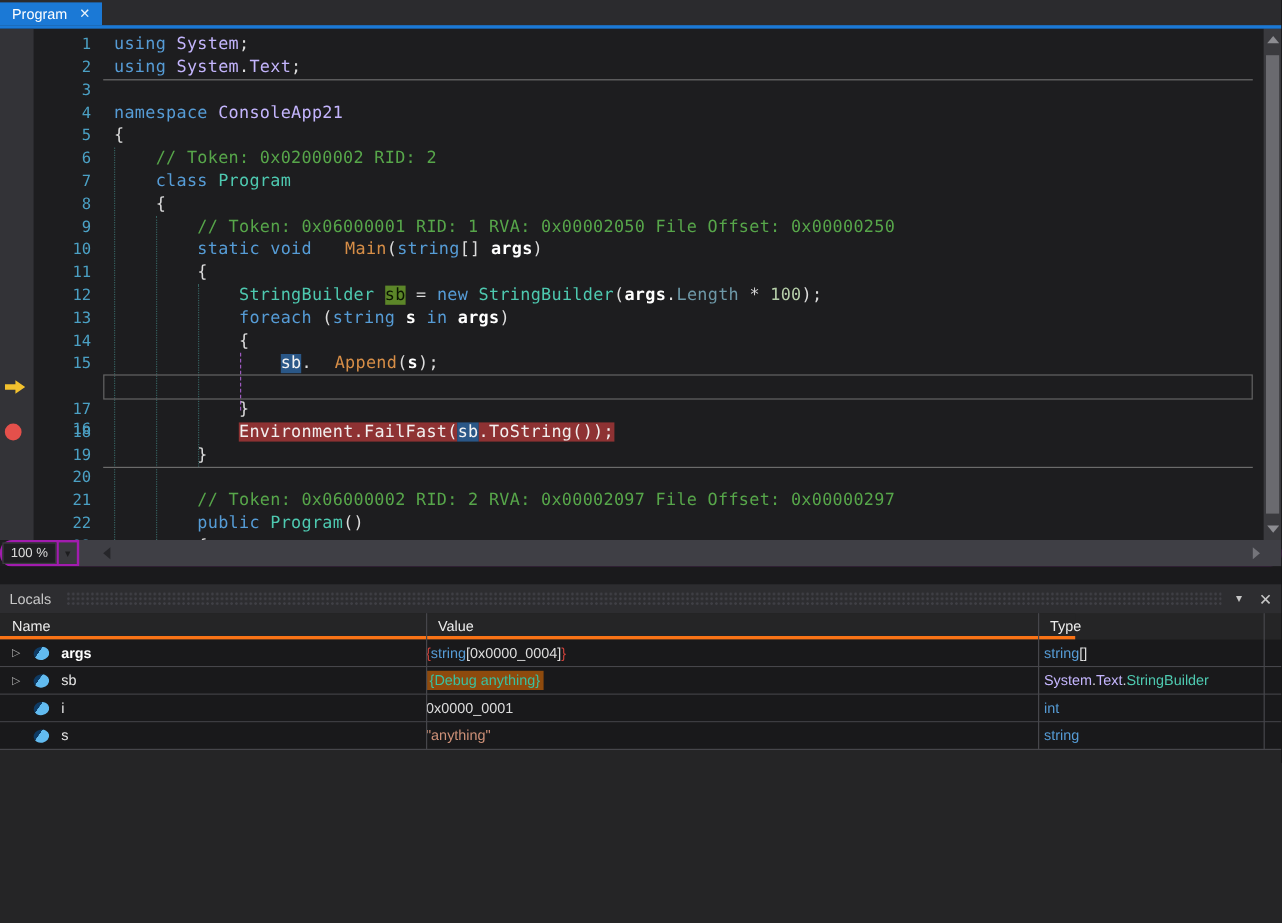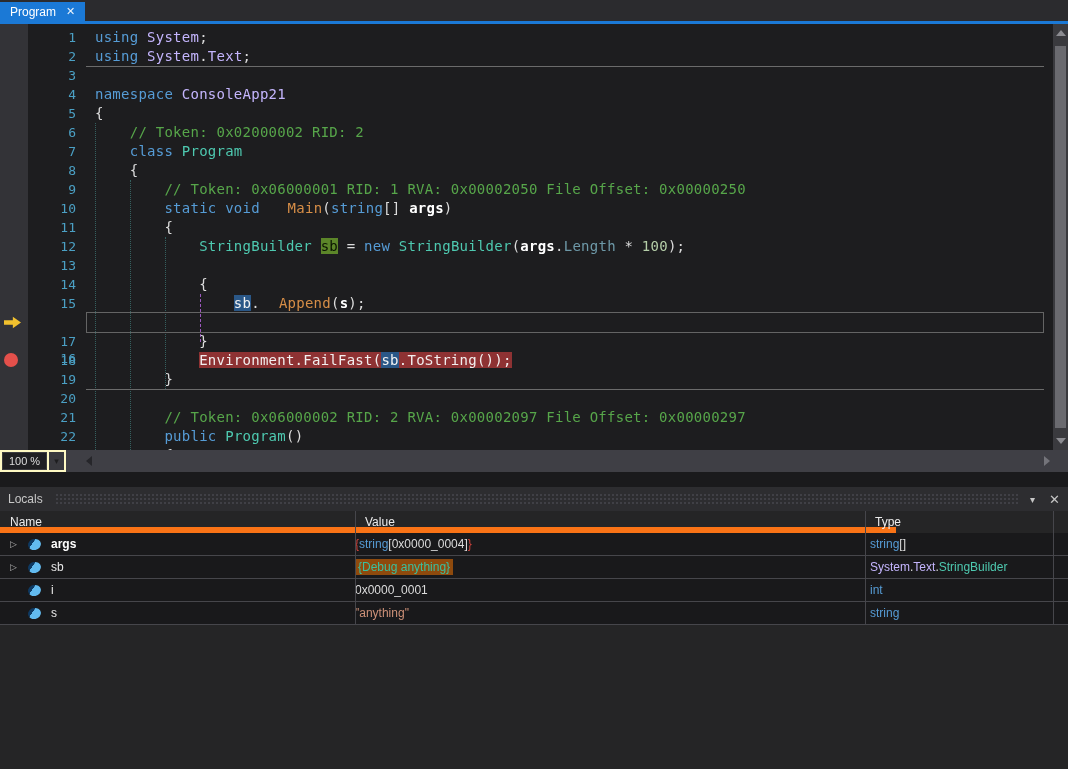--- a/index.html
+++ b/index.html
@@ -59,21 +59,21 @@
              background:#3a3a3e; }
   .vthumb { position:absolute; left:2px; width:11px; top:22px; height:382px; background:#6a6a6f; }
   .arr-up   { position:absolute; left:3px; top:6px;  width:0; height:0;
               border-left:5px solid transparent; border-right:5px solid transparent;
               border-bottom:6px solid #8c8c91; }
   .arr-down { position:absolute; left:3px; bottom:6px; width:0; height:0;
               border-left:5px solid transparent; border-right:5px solid transparent;
               border-top:6px solid #8c8c91; }
 
   
-  .botbar { position:absolute; top:450px; left:0; width:1068px; height:22px; background:#fef9c3; }
+  .botbar { position:absolute; top:450px; left:0; width:1068px; height:22px; background:#a21caf;border-radius:10px; }
   .zoombox { position:absolute; left:2px; top:2px; width:45px; height:18px; background:#1f1f22;
              border:1px solid #3c3c40; color:#dcdcdc; font-size:11px;
              display:flex; align-items:center; justify-content:center; }
   .zoomdd { position:absolute; left:49px; top:2px; width:15px; height:18px; background:#39393e;
             display:flex; align-items:center; justify-content:center; color:#1d1d1f; font-size:9px; }
   .hscroll { position:absolute; left:66px; top:0; width:1002px; height:22px; background:#3f3f45; }
   .harr-left  { position:absolute; left:20px; top:6px; width:0; height:0;
                 border-top:5px solid transparent; border-bottom:5px solid transparent;
                 border-right:6px solid #26262a; }
   .harr-right { position:absolute; right:18px; top:6px; width:0; height:0;
@@ -90,21 +90,21 @@
   .loc-title .grip { flex:1; height:12px; margin:0 12px;
         background-image:radial-gradient(circle, #404046 1px, transparent 1.2px);
         background-size:4px 4px; }
   .loc-title .btn { color:#c6c6c6; margin-right:14px; cursor:default; }
   .loc-title .btn.dd { font-size:10px; }
   .loc-title .btn.cl { font-size:13px; margin-right:8px; }
 
   .grid { position:absolute; top:24px; left:0; width:1068px; height:114px; }
   .vline { position:absolute; top:0; width:1px; height:114px; background:#46464b; }
   .ghead { position:absolute; top:0; left:0; width:896px; height:22px; background:#252526;
-           border-bottom:6px solid #f97316; color:#ececec; font-size:12px; }
+           border-bottom:3px solid #f97316; color:#ececec; font-size:12px; }
   .ghead .hc { position:absolute; top:0; height:22px; line-height:22px; padding-left:10px; }
   .grow { position:absolute; left:0; width:1068px; height:23px; background:#19191b;
           border-bottom:1px solid #46464b; font-size:12px; color:#e8e8e8; }
   .grow .name { position:absolute; left:0; top:0; width:355px; height:22px;
                 display:flex; align-items:center; }
   .grow .exp { width:12px; margin-left:10px; color:#b0b0b0; font-size:9px; }
   .grow .vicon { width:13px; height:11px; margin-left:6px; border-radius:50%;
                  background:linear-gradient(135deg,#0e3a63 36%,#62bbf0 37%);
                  transform:rotate(-10deg); }
   .grow .nlabel { margin-left:10px; }
@@ -184,20 +184,21 @@
         <div class="line" style="top: 194px;">
           <span class="ln">11</span>
           <span class="code"><span class="tok-pn">        {</span></span>
         </div>
         <div class="line" style="top: 213px;">
           <span class="ln">12</span>
           <span class="code"><span class="tok-pn">            </span><span class="tok-ty">StringBuilder</span><span class="tok-pn"> </span><span class="tok-sbd">sb</span><span class="tok-pn"> = </span><span class="tok-kw">new</span><span class="tok-pn"> </span><span class="tok-ty">StringBuilder</span><span class="tok-pn">(</span><span class="tok-loc">args</span><span class="tok-pn">.</span><span class="tok-prop">Length</span><span class="tok-pn"> * </span><span class="tok-num">100</span><span class="tok-pn">);</span></span>
         </div>
         <div class="line" style="top: 232px;">
           <span class="ln">13</span>
+          <span class="code"><span class="tok-pn">            </span><span class="tok-kw">foreach</span><span class="tok-pn"> (</span><span class="tok-kw">string</span><span class="tok-pn"> </span><span class="tok-loc">s</span><span class="tok-pn"> </span><span class="tok-kw">in</span><span class="tok-pn"> </span><span class="tok-loc">args</span><span class="tok-pn">)</span></span>
         </div>
         <div class="line" style="top: 251px;">
           <span class="ln">14</span>
           <span class="code"><span class="tok-pn">            {</span></span>
         </div>
         <div class="line" style="top: 270px;">
           <span class="ln">15</span>
           <span class="code"><span class="tok-pn">                </span><span class="tok-sbr">sb</span><span class="tok-pn">.</span><span class="tok-me">Append</span><span class="tok-pn">(</span><span class="tok-loc">s</span><span class="tok-pn">);</span></span>
         </div>
         <div class="line" style="top: 289px; margin-top: 36px;">

